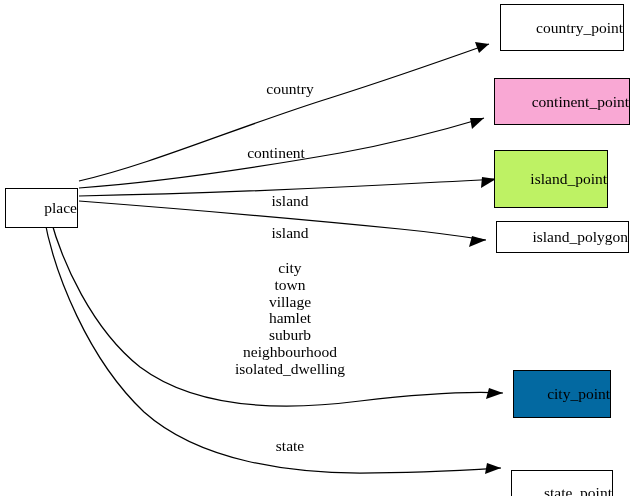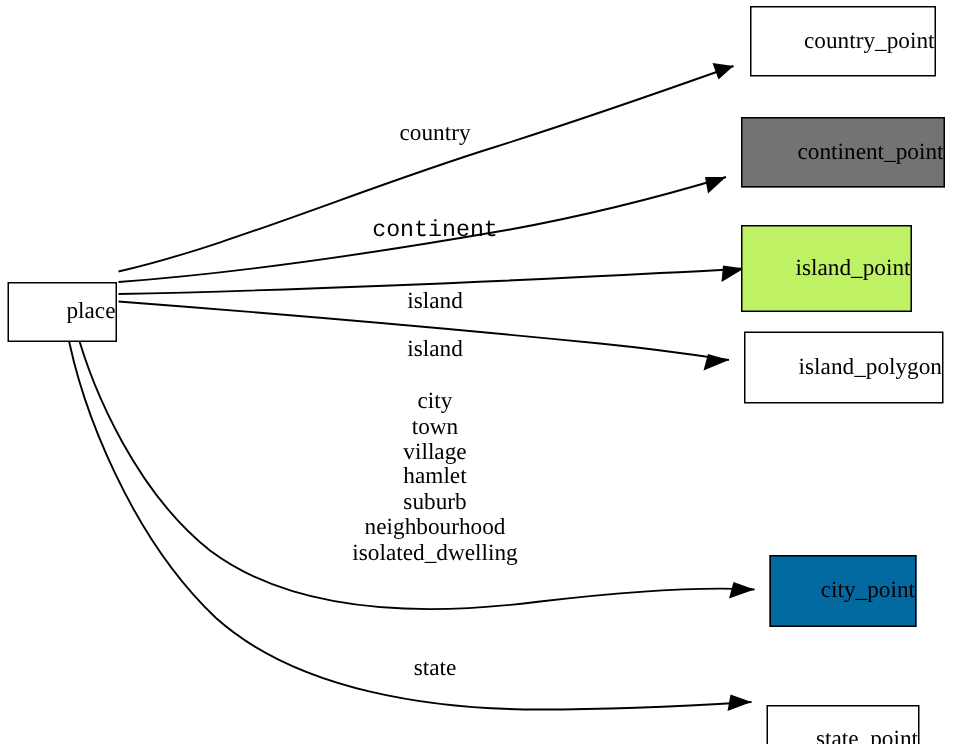--- a/index.html
+++ b/index.html
@@ -78,39 +78,39 @@
       <path class="arrow-head" d="M 501,468 L 487,463 L 485,474 Z" fill="#000000"></path>
     </svg>
 
   <div id="node-layer">
       <div class="node-box" style="left: 5px; top: 188px; width: 73px; height: 40px; background: rgb(255, 255, 255); border-color: rgb(0, 0, 0);">
         <span>place</span>
       </div>
       <div class="node-box" style="left: 500px; top: 4px; width: 124px; height: 47px; background: rgb(255, 255, 255); border-color: rgb(0, 0, 0);">
         <span>country_point</span>
       </div>
-      <div class="node-box" style="left: 494px; top: 78px; width: 136px; height: 47px; background: #737373; border-color: rgb(0, 0, 0);">
+      <div class="node-box" style="left: 494px; top: 78px; width: 136px; height: 47px; background: #f9a8d4; border-color: rgb(0, 0, 0);">
         <span>continent_point</span>
       </div>
       <div class="node-box" style="left: 494px; top: 150px; width: 114px; height: 58px; background: #bef264; border-color: rgb(0, 0, 0);">
         <span>island_point</span>
       </div>
-      <div class="node-box" style="left: 496px; top: 221px; width: 133px; height: 48px; background: rgb(255, 255, 255); border-color: rgb(0, 0, 0);">
+      <div class="node-box" style="left: 496px; top: 221px; width: 133px; height: 32px; background: rgb(255, 255, 255); border-color: rgb(0, 0, 0);">
         <span>island_polygon</span>
       </div>
       <div class="node-box" style="left: 513px; top: 370px; width: 98px; height: 48px; background: #0369a1; border-color: rgb(0, 0, 0); padding-left: 48px;">
         <span>city_point</span>
       </div>
       <div class="node-box" style="left: 511px; top: 470px; width: 102px; height: 45px; background: rgb(255, 255, 255); border-color: rgb(0, 0, 0);">
         <span>state_point</span>
       </div>
     </div>
   <div id="label-layer">
       <div class="edge-label" style="left: 290px; top: 54px;">country</div>
-      <div class="edge-label" style="left: 290px; top: 118px; font-family: Liberation Mono, monospace;">continent</div>
+      <div class="edge-label" style="left: 276px; top: 118px;">continent</div>
       <div class="edge-label" style="left: 290px; top: 166px;">island</div>
       <div class="edge-label" style="left: 290px; top: 198px;">island</div>
       <div class="edge-label" style="left: 290px; top: 233px;">city
 town
 village
 hamlet
 suburb
 neighbourhood
 isolated_dwelling</div>
       <div class="edge-label" style="left: 290px; top: 411px;">state</div>

